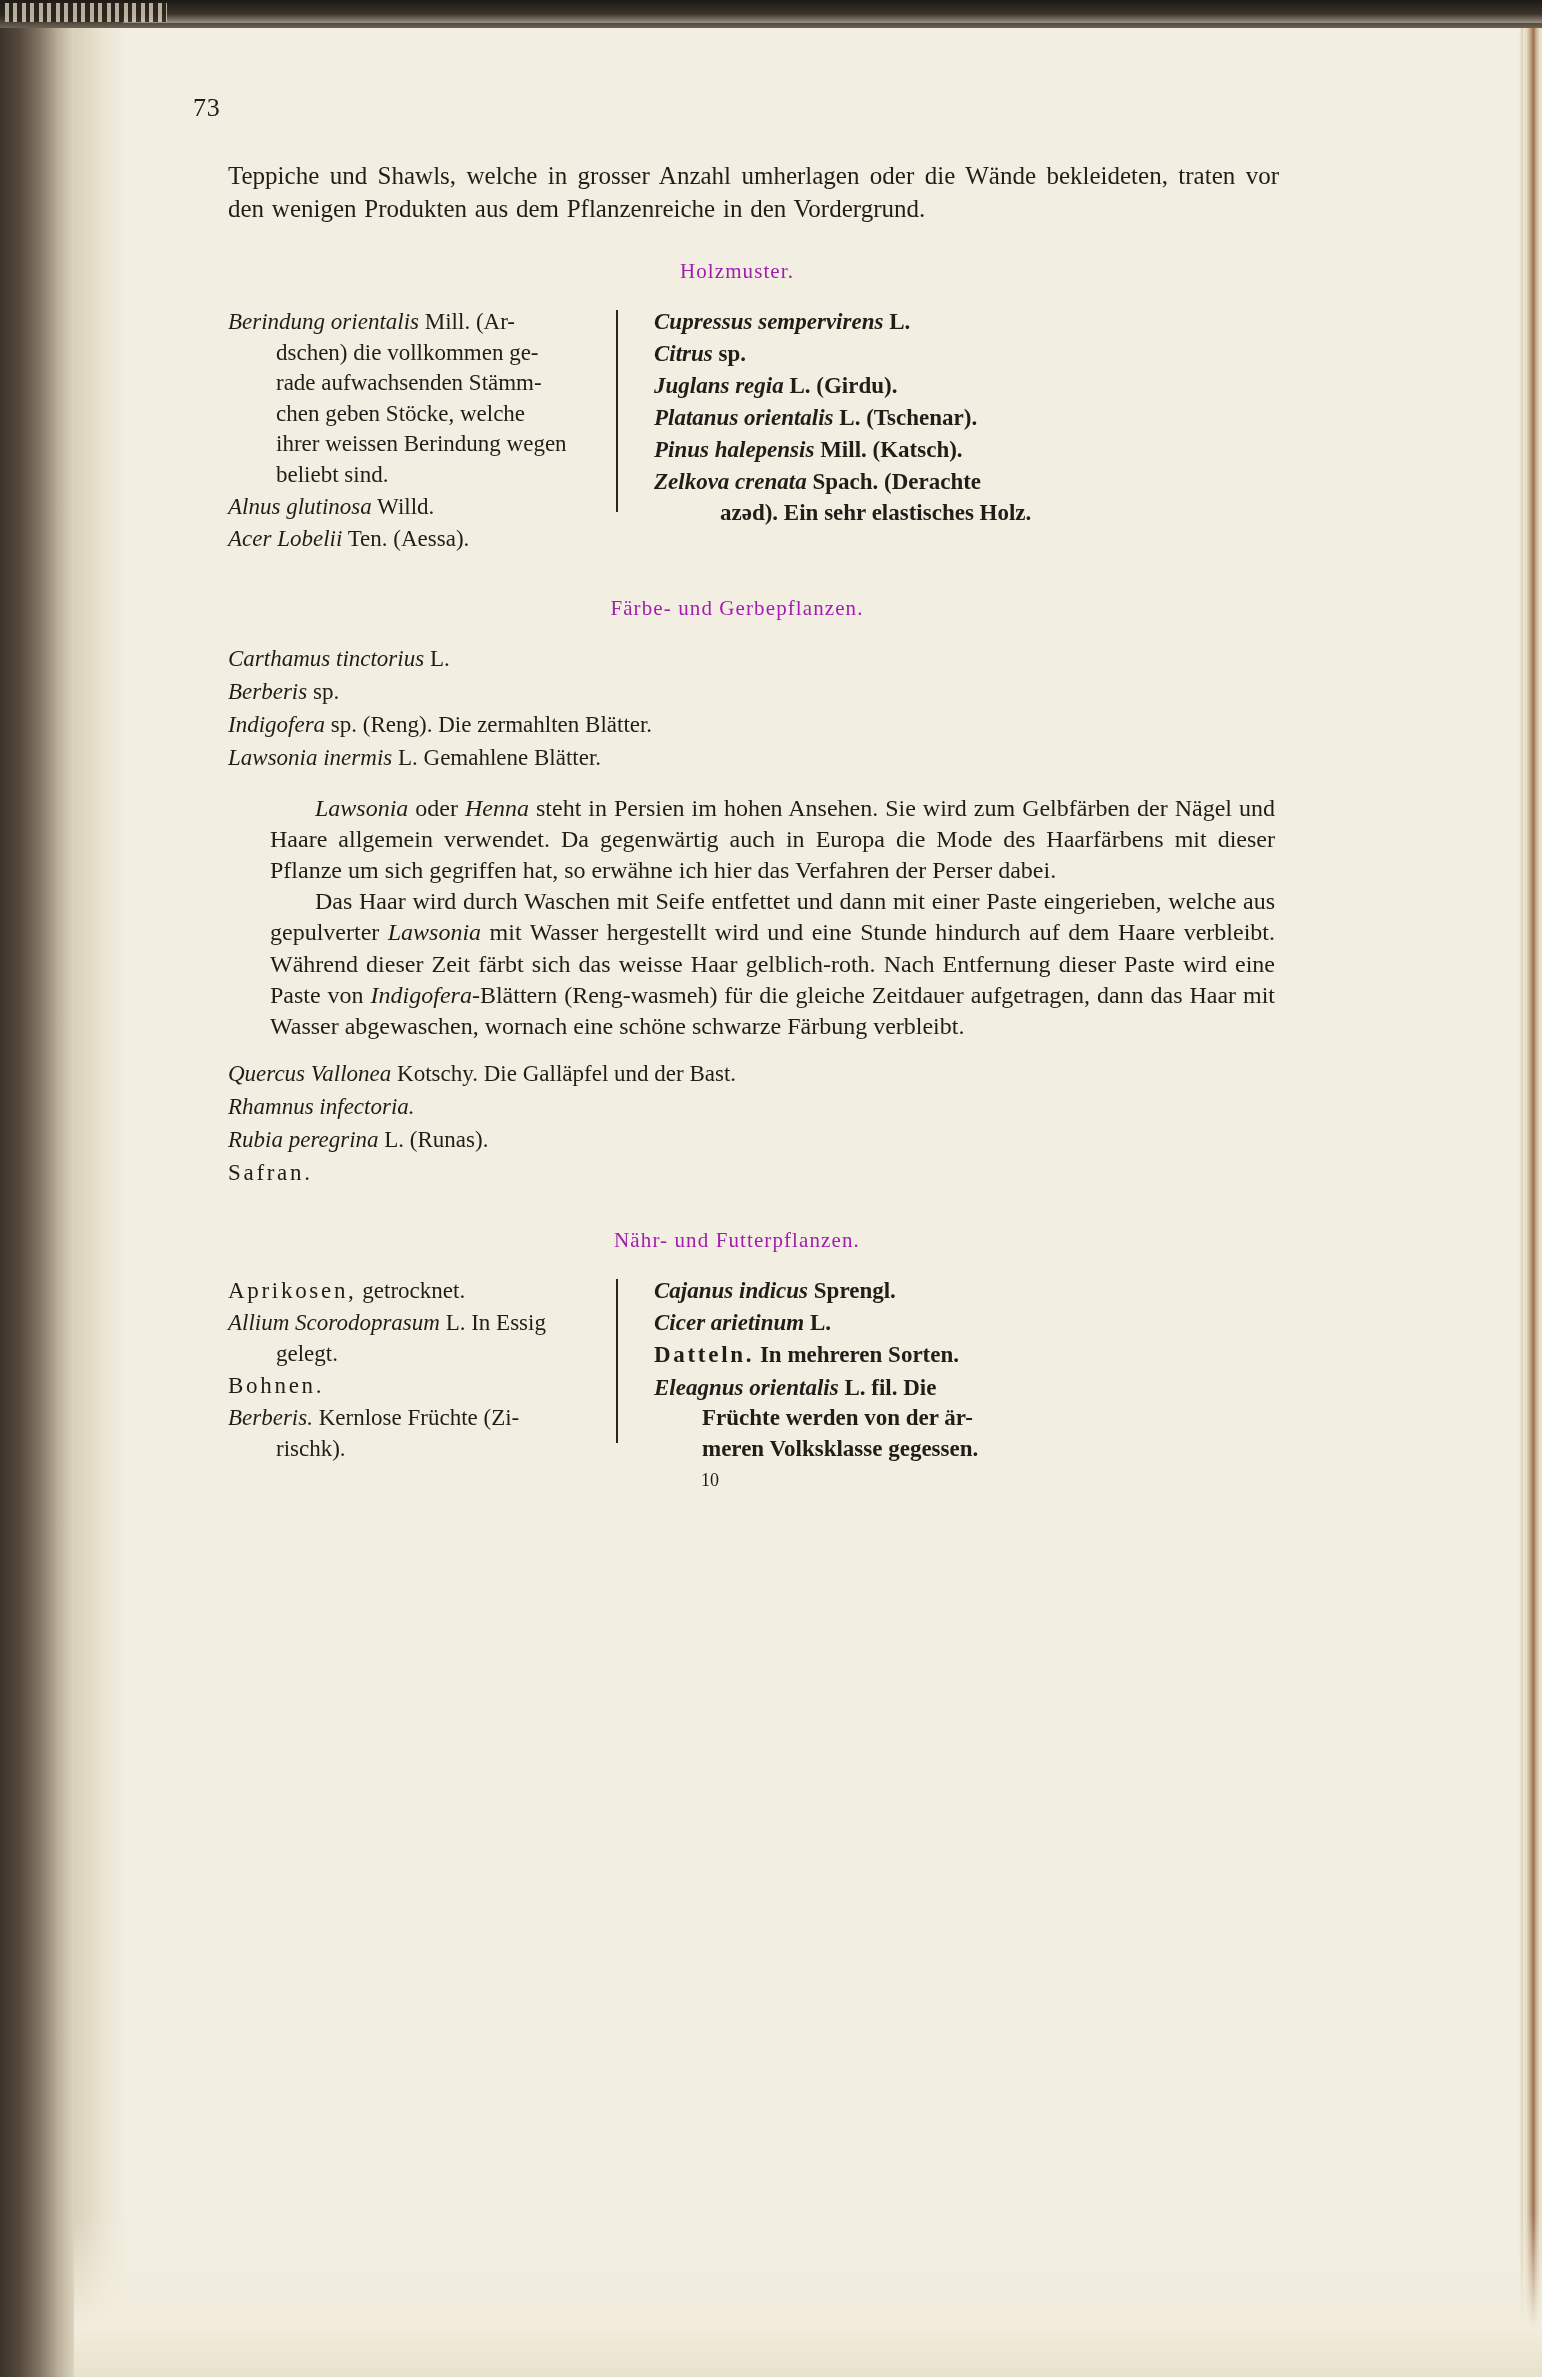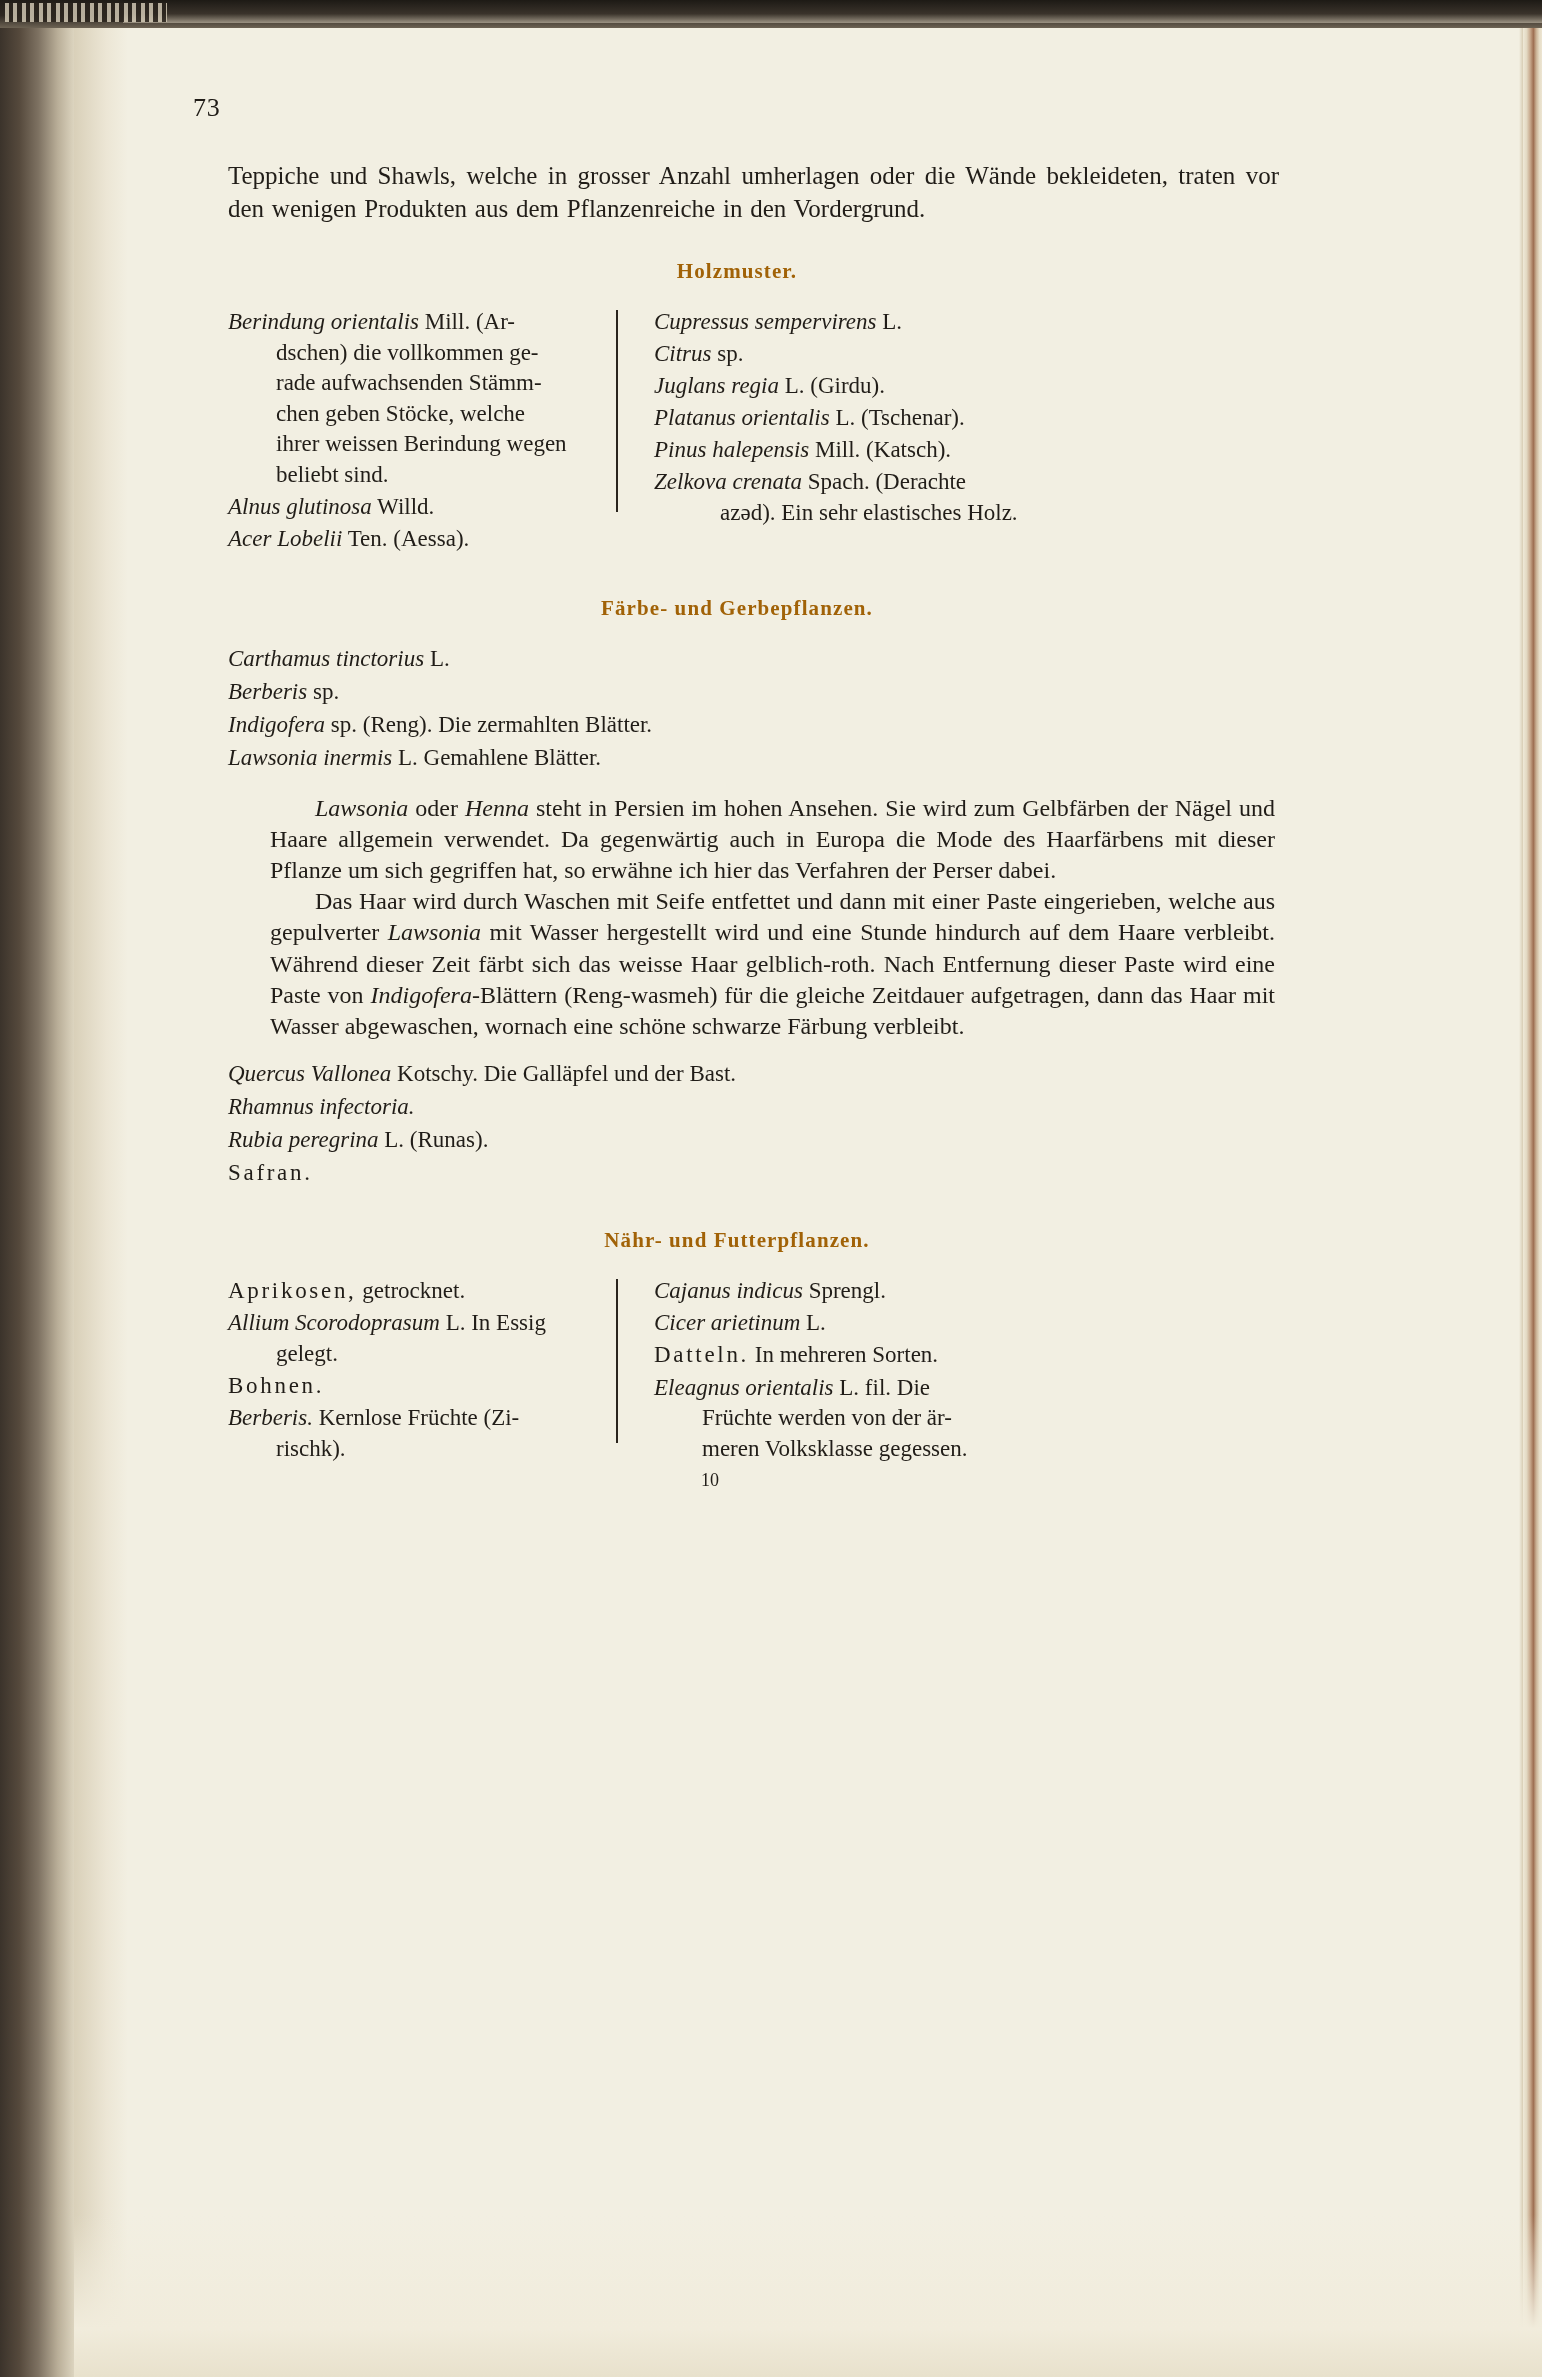--- a/index.html
+++ b/index.html
@@ -102,42 +102,42 @@
     line-height: 1.30;
     text-align: justify;
     word-spacing: 1.5px;
   }
   .intro {
     padding-left: 35px;
     padding-right: 56px;
   }
   .section-head {
     text-align: center;
-    font-weight: bold;
+    font-weight: normal;
     font-size: 21px;
     letter-spacing: 1.1px;
     margin: 34px 0 23px 0;
     padding-right: 54px;
-    color: #a16207;
+    color: #a21caf;
   }
   .section-head.tight { margin-top: 40px; }
 
   
   .cols {
     position: relative;
     display: flex;
     padding-left: 35px;
     padding-right: 43px;
   }
   .col {
     font-size: 23px;
     line-height: 1.33;
   }
   .col-left { width: 386px; padding-right: 20px; }
-  .col-right { width: 401px; padding-left: 20px; }
+  .col-right { width: 401px; padding-left: 20px; font-weight: bold; }
   .rule {
     position: absolute;
     top: 3.1px;
     width: 1.5px;
     background: #2a241d;
   }
   .entry { margin: 0 0 1.5px 0; }
   .hang { padding-left: 0; }
   .ind1 { padding-left: 48px; }
   .ind2 { padding-left: 66px; }

